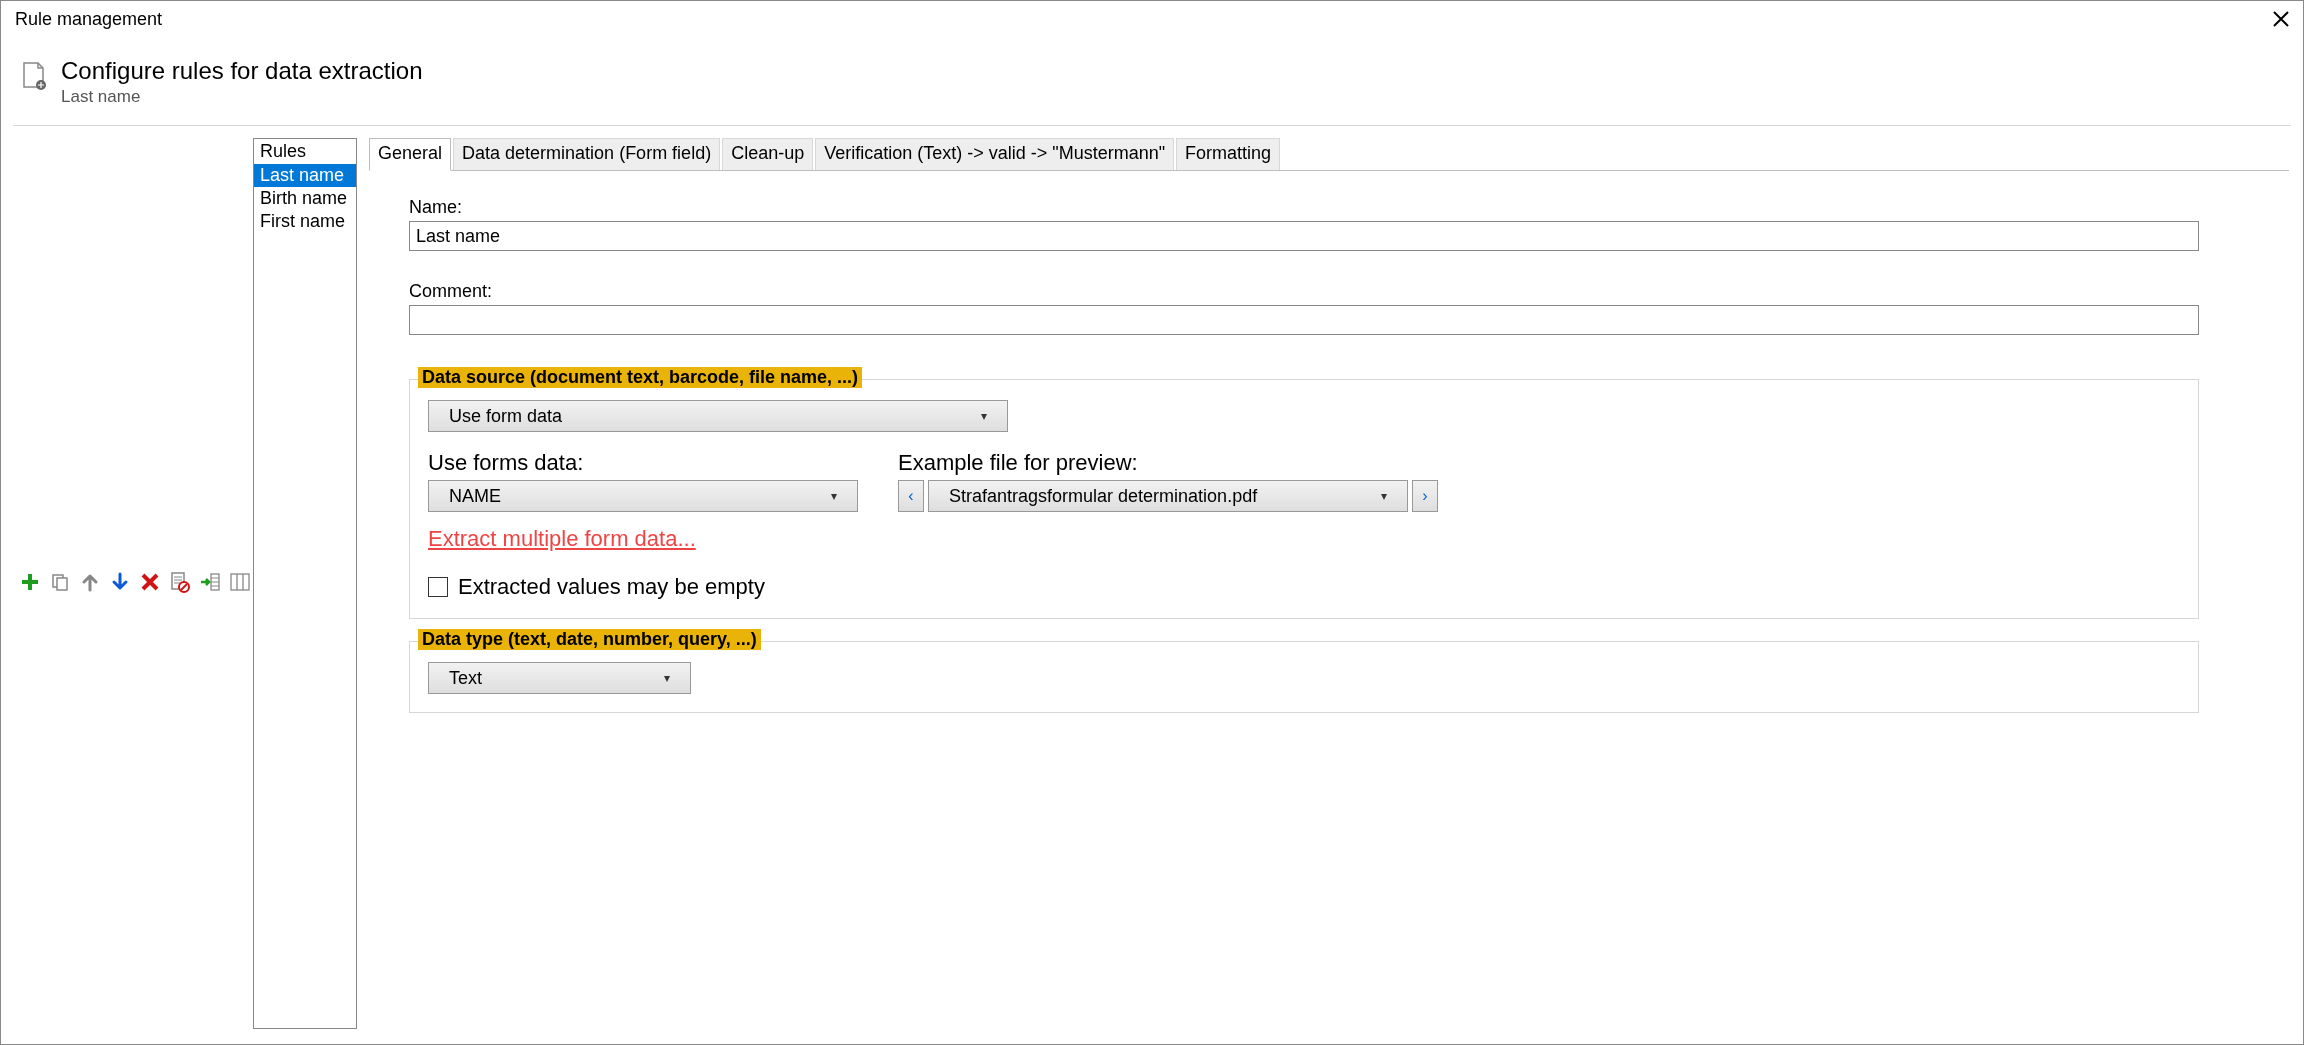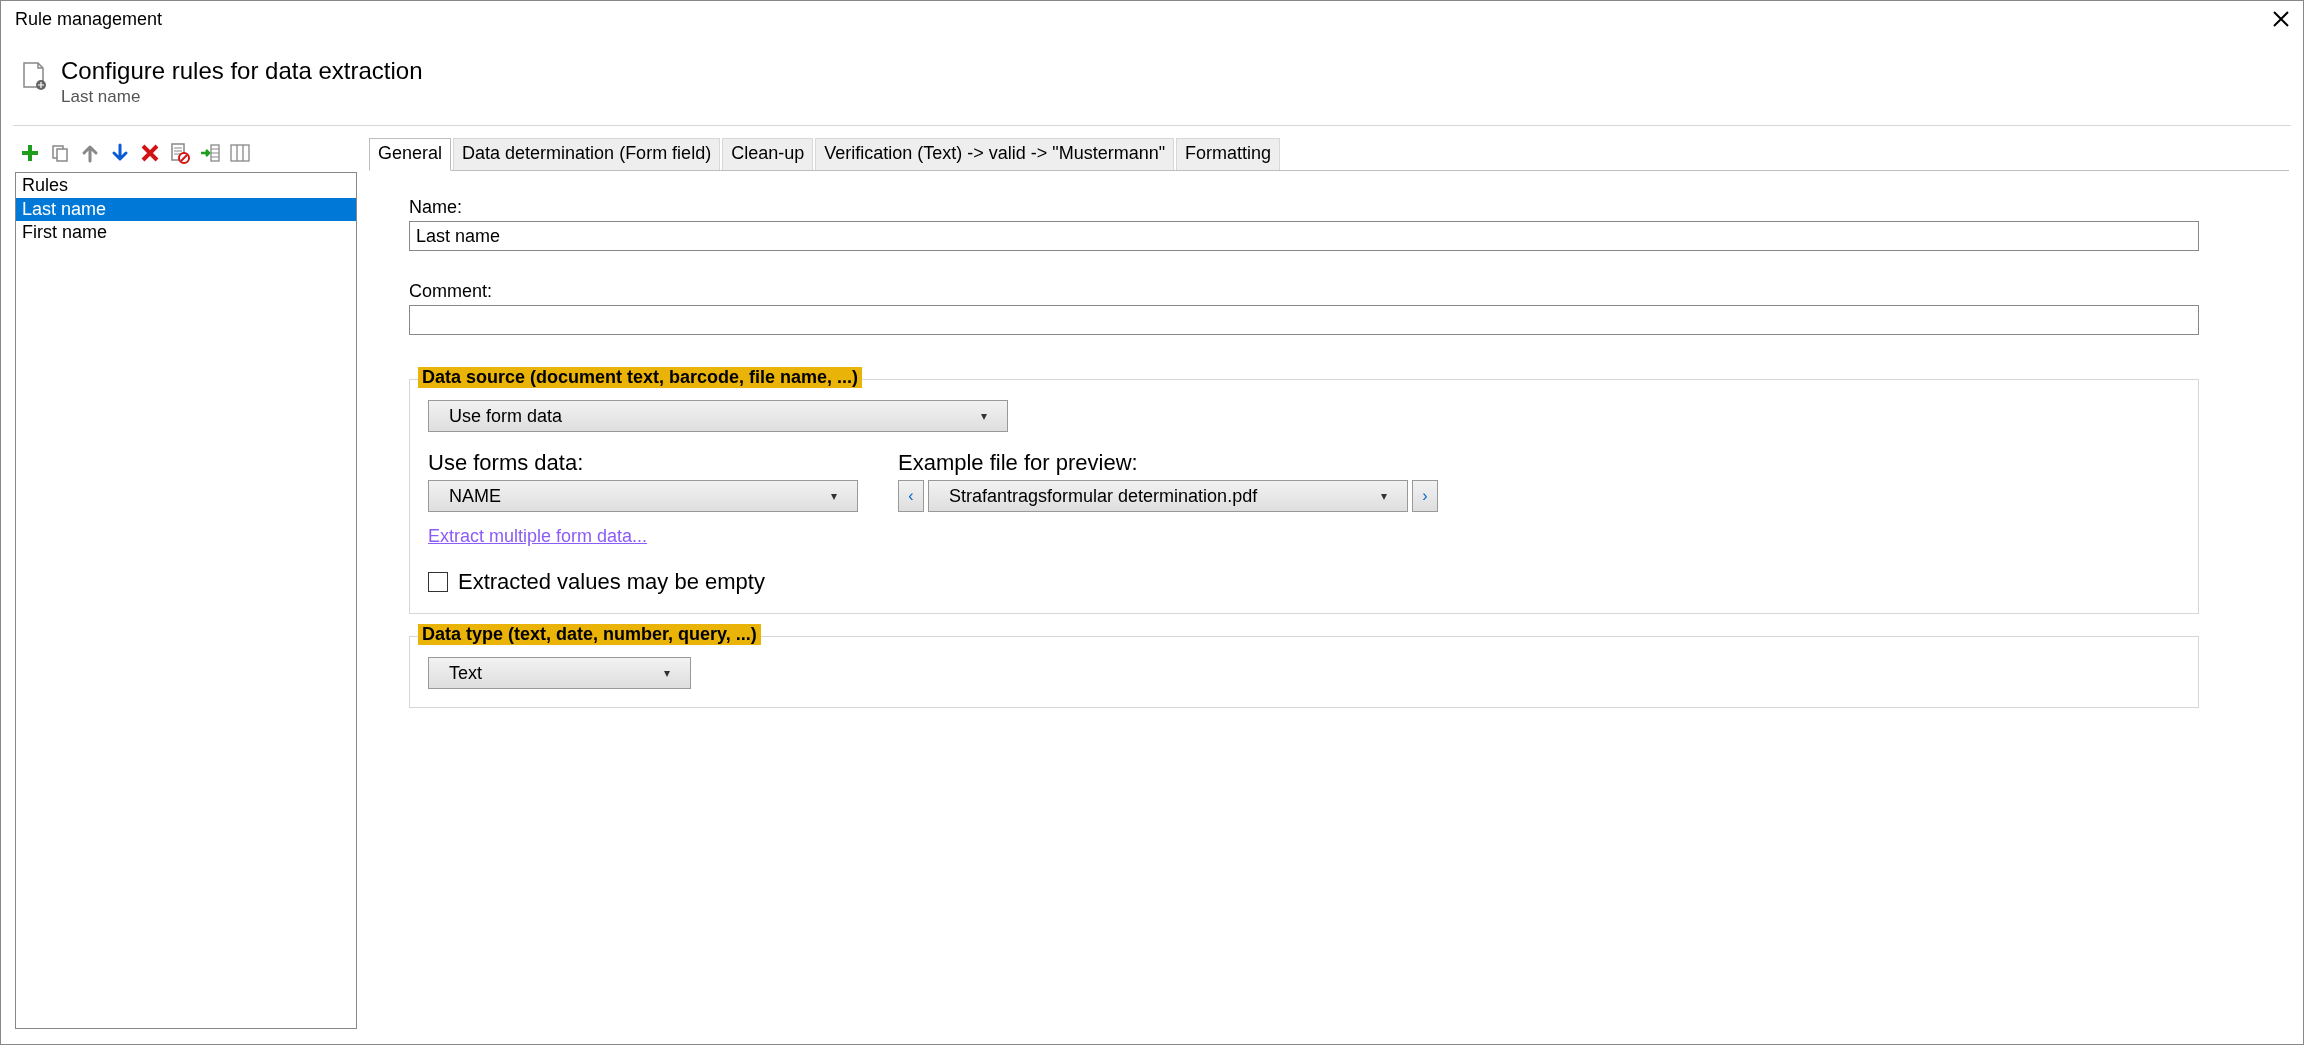--- a/index.html
+++ b/index.html
@@ -68,21 +68,21 @@
     display: flex;
     padding: 12px 14px 0 14px;
     gap: 12px;
     height: calc(100% - 140px);
   }
 
   
   .sidebar {
     width: 342px;
     display: flex;
-    flex-direction: column;
+    flex-direction: row;
     flex-shrink: 0;
   }
   .toolbar {
     display: flex;
     align-items: center;
     gap: 4px;
     padding: 2px 0 6px 2px;
   }
   .toolbar .tbtn {
     width: 26px; height: 26px;
@@ -205,23 +205,23 @@
   }
   .navbtn {
     width: 26px; height: 32px;
     border: 1px solid #999;
     background: linear-gradient(#f2f2f2,#dedede);
     display: flex; align-items: center; justify-content: center;
     font-size: 16px; color: #0066cc;
     cursor: default;
   }
   .link {
-    color: #8b5cf6;
+    color: #ef4444;
     text-decoration: underline;
-    font-size: 18px;
+    font-size: 22px;
     margin-top: 14px;
     display: inline-block;
     cursor: default;
   }
   .cbrow {
     display: flex;
     align-items: center;
     gap: 10px;
     margin-top: 22px;
     font-size: 22px;
@@ -316,20 +316,21 @@
           <svg width="20" height="18" viewBox="0 0 20 18">
             <rect x="1" y="1" width="18" height="16" fill="#fff" stroke="#888" stroke-width="1.3"></rect>
             <path d="M7 1 V17 M13 1 V17" stroke="#888" stroke-width="1.3"></path>
           </svg>
         </div>
       </div>
 
       <div class="listbox">
         <div class="lh">Rules</div>
         <div class="li sel"><span>Last name</span></div>
+        <div class="li"><span>Birth name</span></div>
         <div class="li"><span>First name</span></div>
       </div>
     </div>
 
     <div class="main">
       <div class="tabs">
         <div class="tab active"><span>General</span></div>
         <div class="tab"><span>Data determination (Form field)</span></div>
         <div class="tab"><span>Clean-up</span></div>
         <div class="tab"><span>Verification (Text) -&gt; valid -&gt; "Mustermann"</span></div>

